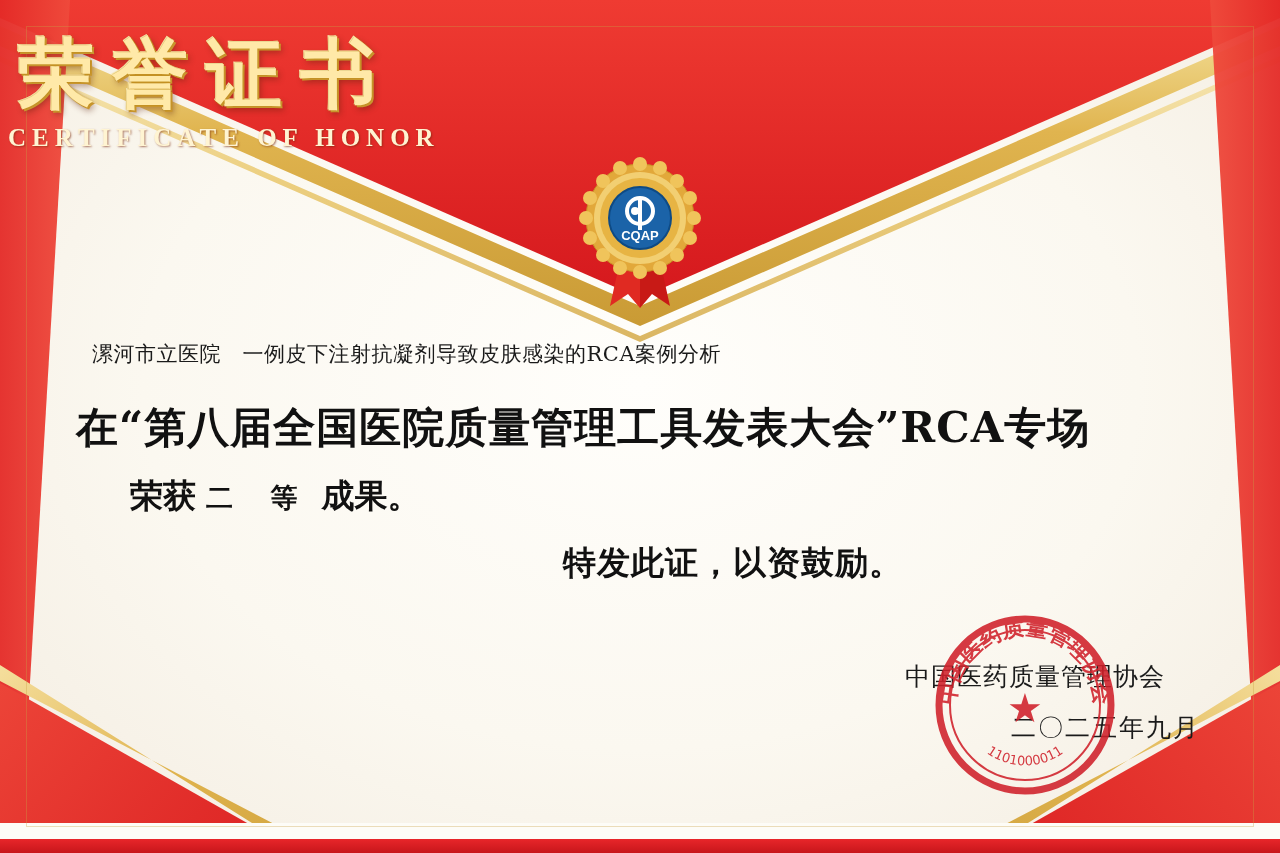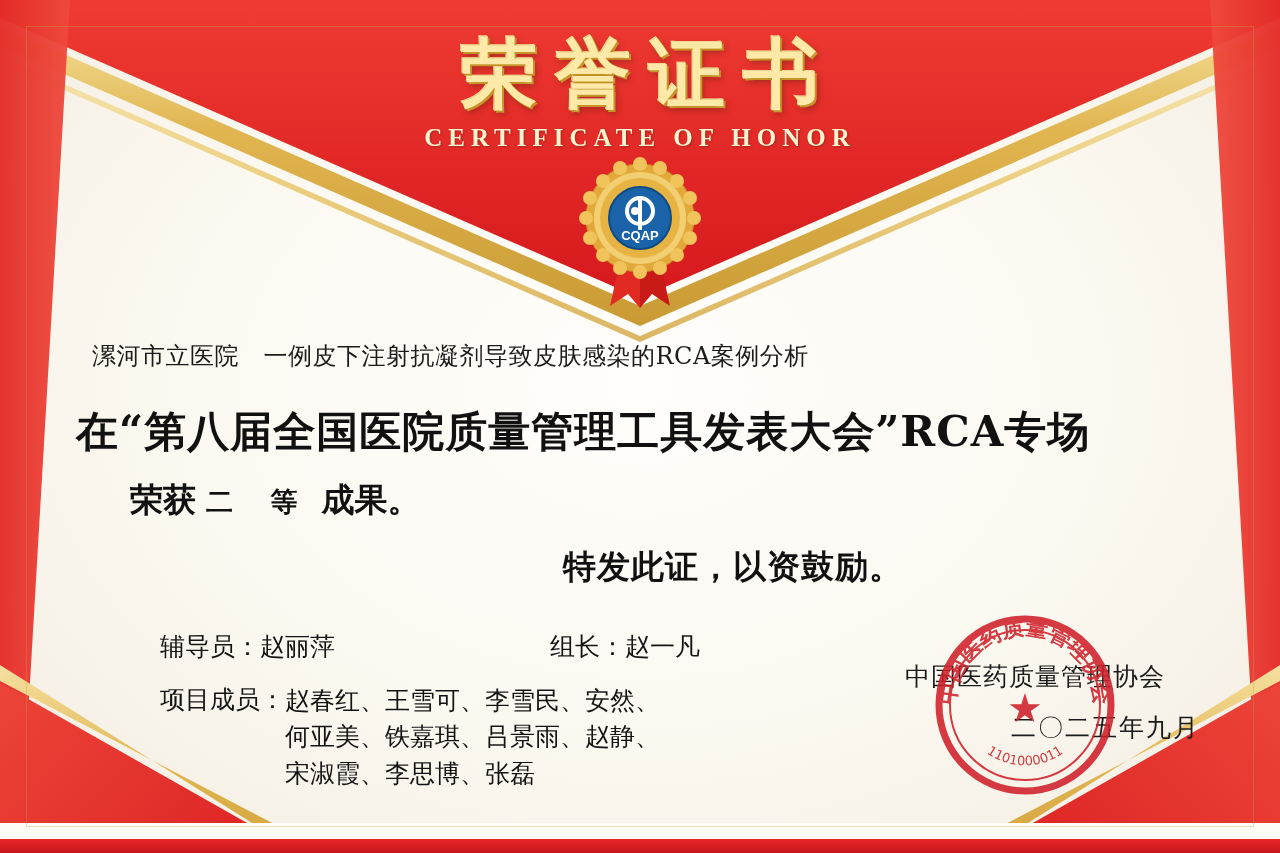--- a/index.html
+++ b/index.html
@@ -113,21 +113,21 @@
     position: absolute;
     left: 26px; top: 26px; right: 26px; bottom: 26px;
     border: 1px solid rgba(200,160,70,.35);
     pointer-events: none;
   }
   
   .title-block {
     position: absolute;
     top: 34px;
     left: 0; width: 1280px;
-    text-align: center;
+    text-align: left;
     z-index: 5;
   }
   .title-cn {
     font-family: "DejaVu Serif", serif;
     font-size: 76px;
     font-weight: 700;
     letter-spacing: 18px;
     color: #ffe9a8;
     text-shadow:
       0 0 2px #b8860b,
@@ -138,41 +138,42 @@
     padding-left: 18px;
   }
   .title-en {
     margin-top: 10px;
     font-family: "Liberation Serif", serif;
     font-size: 25px;
     font-weight: 700;
     letter-spacing: 6px;
     color: #fff4d2;
     text-shadow: 1px 1px 2px rgba(120,40,10,.6);
+    padding-left: 8px;
   }
   
   .medal {
     position: absolute;
     left: 578px;
     top: 156px;
     width: 124px;
     height: 160px;
     z-index: 6;
   }
   
   .body {
     position: absolute;
     left: 0; top: 340px;
     width: 1280px;
     z-index: 4;
   }
   .project-line {
     margin-left: 92px;
     font-family: "DejaVu Serif", serif;
-    font-size: 24px;
+    font-size: 21px;
     color: #1b1b1b;
     letter-spacing: .5px;
     white-space: pre;
   }
   .line-main {
     margin-top: 32px;
     margin-left: 76px;
     font-family: "DejaVu Serif", serif;
     font-size: 42px;
     font-weight: 700;
@@ -326,38 +327,20 @@
 
   <div class="body">
     <div class="project-line">漯河市立医院　一例皮下注射抗凝剂导致皮肤感染的RCA案例分析</div>
     <div class="line-main">在“第八届全国医院质量管理工具发表大会”RCA专场</div>
     <div class="line-award">
       <span>荣获</span><span class="award-rank">二 等</span><span>成果。</span>
     </div>
     <div class="line-issue">特发此证，以资鼓励。</div>
   </div>
 
-  <div class="sign-block">
-    <div class="sign-row">
-      <div class="leader">
-        <span>辅导员：</span><span>赵丽萍</span>
-      </div>
-      <div>
-        <span>组长：</span><span>赵一凡</span>
-      </div>
-    </div>
-    <div class="members">
-      <div class="members-label">项目成员：</div>
-      <div class="members-list">
-        <div>赵春红、王雪可、李雪民、安然、</div>
-        <div>何亚美、铁嘉琪、吕景雨、赵静、</div>
-        <div>宋淑霞、李思博、张磊</div>
-      </div>
-    </div>
-  </div>
 
   <div class="issuer-block">
     <div class="issuer-name">中国医药质量管理协会</div>
     <div class="issue-date">二〇二五年九月</div>
   </div>
 
   <div class="seal">
     <svg width="190" height="190" viewBox="0 0 190 190">
       <circle cx="95" cy="95" r="86" fill="none" stroke="#d0202a" stroke-width="7"></circle>
       <circle cx="95" cy="95" r="75" fill="none" stroke="#d0202a" stroke-width="2"></circle>

